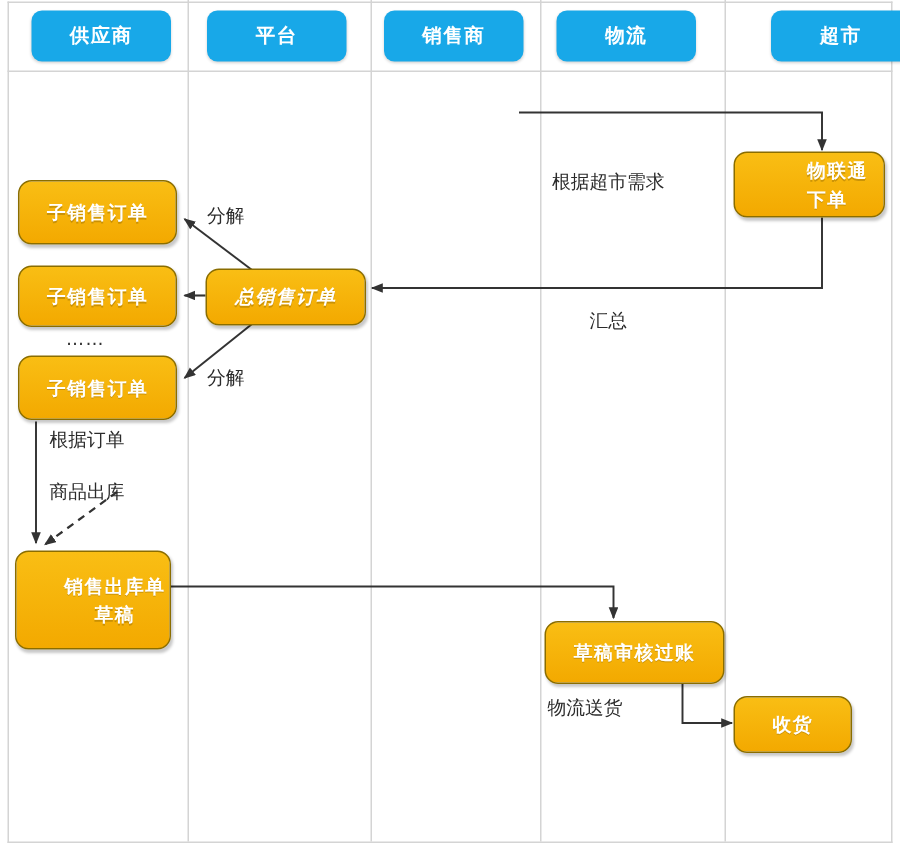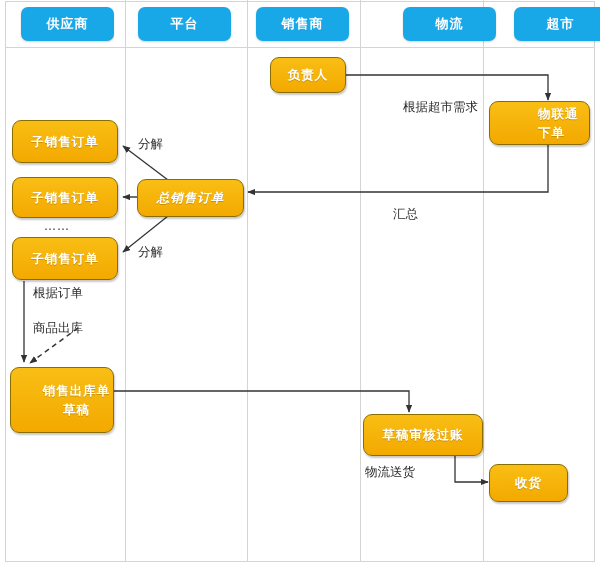--- a/index.html
+++ b/index.html
@@ -109,21 +109,21 @@
   <div class="grid-line-h" style="top:561px; left:5px; width:590px;"></div>
 
   <div class="lane-divider" style="left:125px; height:561px;"></div>
   <div class="lane-divider" style="left:247px; height:561px;"></div>
   <div class="lane-divider" style="left:360px; height:561px;"></div>
   <div class="lane-divider" style="left:483px; height:561px;"></div>
 
   <div class="lane-header" style="left:21px;  top:7px; width:93px;">供应商</div>
   <div class="lane-header" style="left:138px; top:7px; width:93px;">平台</div>
   <div class="lane-header" style="left:256px; top:7px; width:93px;">销售商</div>
-  <div class="lane-header" style="left:371px; top:7px; width:93px;margin-left:32px;">物流</div>
+  <div class="lane-header" style="left:371px; top:7px; width:93px;">物流</div>
   <div class="lane-header" style="left:494px; top:7px; width:93px;margin-left:20px;">超市</div>
 
   <svg class="wires" viewBox="0 0 600 563">
     <defs>
       <marker id="arw" markerWidth="9" markerHeight="9" refX="7.2" refY="3.2" orient="auto" markerUnits="userSpaceOnUse">
         <path d="M0,0 L8,3.2 L0,6.4 z" fill="#333333"></path>
       </marker>
     </defs>
 
     <g>
@@ -156,42 +156,41 @@
 
     <g>
       <path d="M114,391 L409,391 L409,412" fill="none" stroke="#333333" stroke-width="1.3" marker-end="url(#arw)"></path>
     </g>
 
     <g>
       <path d="M455,456 L455,482 L488,482" fill="none" stroke="#333333" stroke-width="1.3" marker-end="url(#arw)"></path>
     </g>
   </svg>
 
-  <div class="node" style="left:270px; top:57px; width:76px; height:36px;">负责人</div>
 
   <div class="node" style="left:489px; top:101px; width:101px; height:44px;padding-left:48px;">物联通下单</div>
 
   <div class="node" style="left:12px; top:120px; width:106px; height:43px;">子销售订单</div>
 
   <div class="node" style="left:12px; top:177px; width:106px; height:41px;">子销售订单</div>
 
   <div class="node" style="left:12px; top:237px; width:106px; height:43px;">子销售订单</div>
 
   <div class="node" style="left:137px; top:179px; width:107px; height:38px;font-style:italic;">总销售订单</div>
 
   <div class="node" style="left:10px; top:367px; width:104px; height:66px;padding-left:29px;">
     <span>销售出库单</span>
     <span>草稿</span>
   </div>
 
   <div class="node" style="left:363px; top:414px; width:120px; height:42px;">草稿审核过账</div>
 
   <div class="node" style="left:489px; top:464px; width:79px; height:38px;">收货</div>
 
-  <div class="label" style="left:368px; top:98px;margin-left:35px;">根据超市需求</div>
+  <div class="label" style="left:368px; top:112px;">根据超市需求</div>
 
   <div class="label" style="left:393px; top:205px;">汇总</div>
 
   <div class="label" style="left:138px; top:135px;">分解</div>
 
   <div class="label" style="left:138px; top:243px;">分解</div>
 
   <div class="label" style="left:33px; top:284px;">根据订单</div>
 
   <div class="label" style="left:33px; top:306px;margin-top:13px;">商品出库</div>

